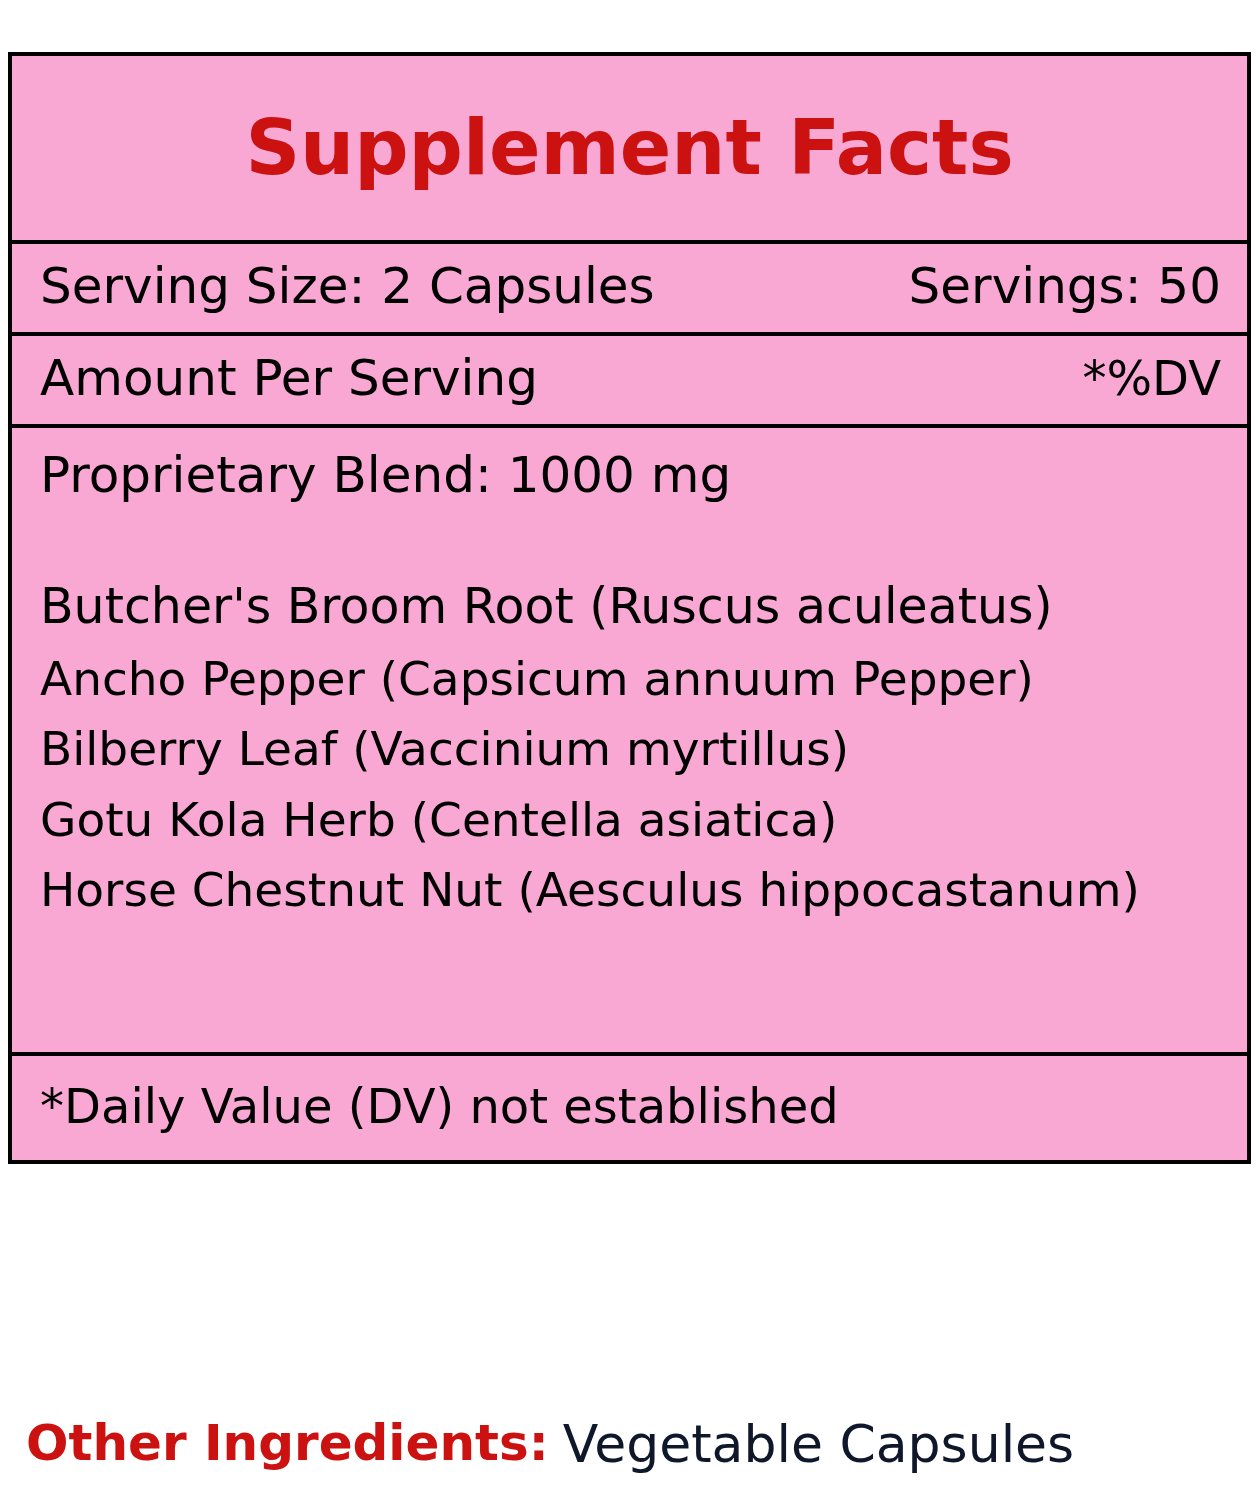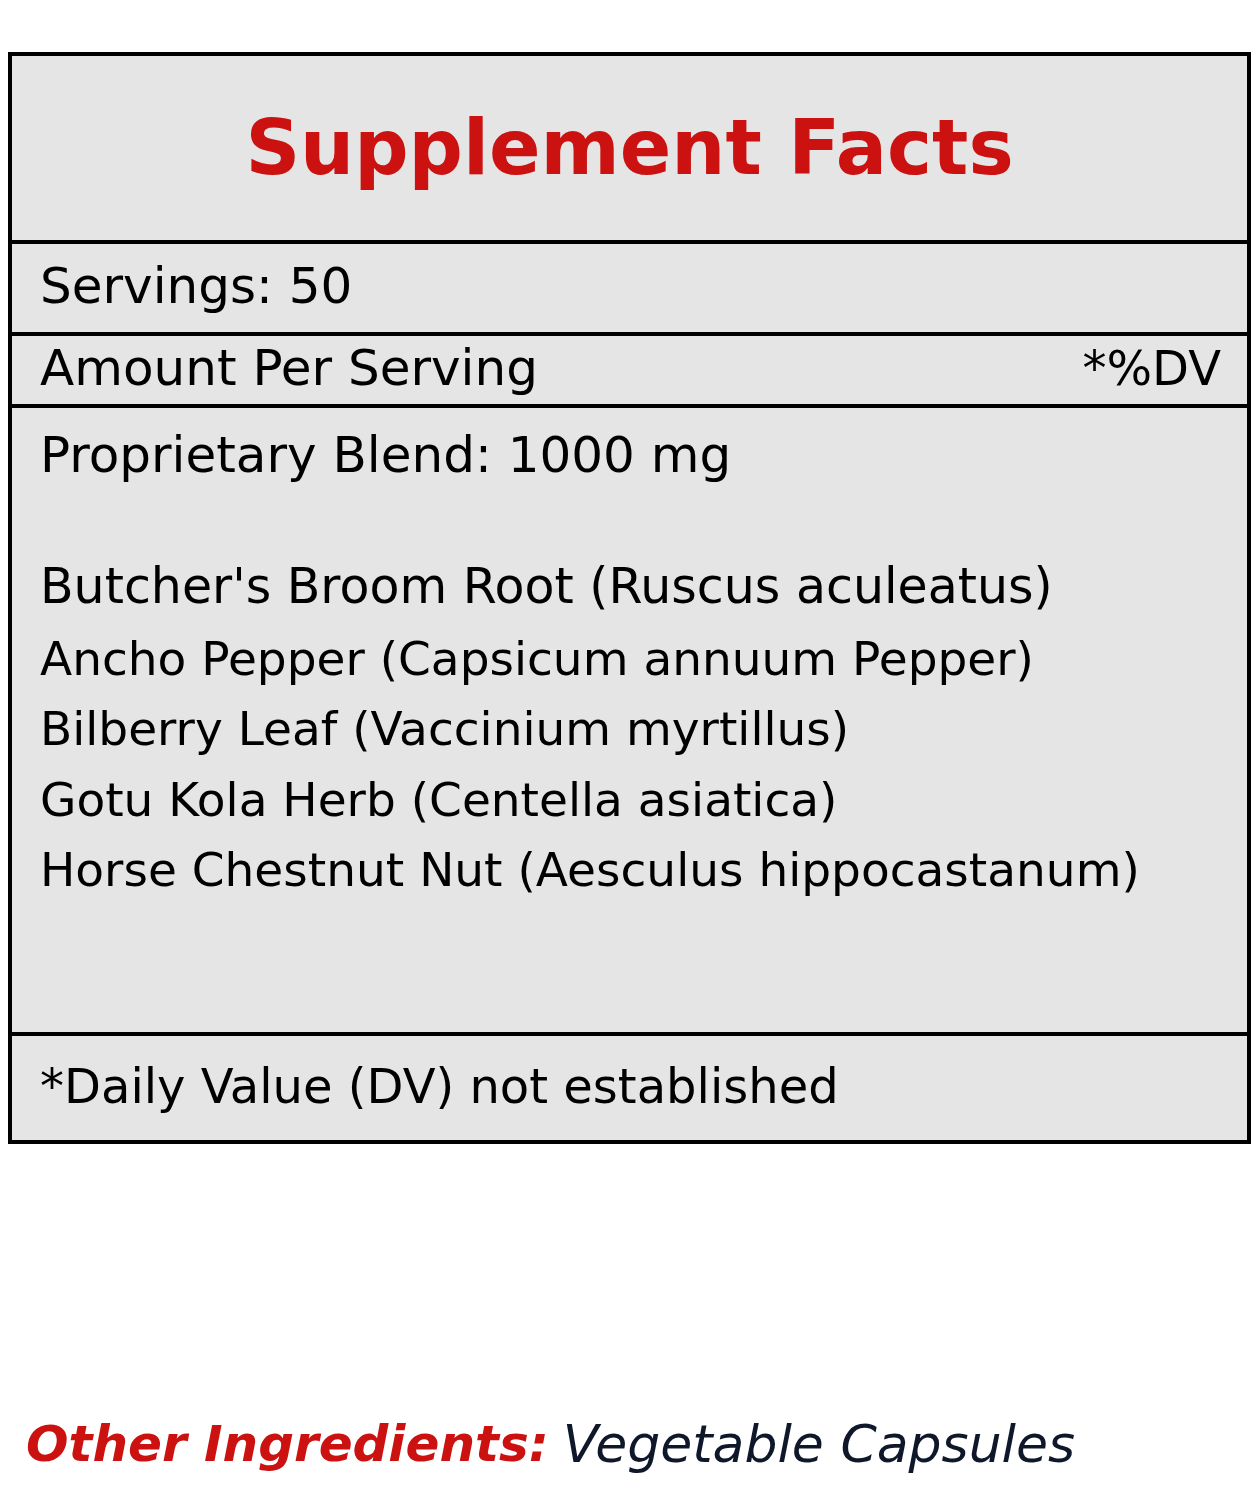--- a/index.html
+++ b/index.html
@@ -22,21 +22,21 @@
     box-sizing: border-box;
   }
 
   .panel {
     position: absolute;
     left: 8px;
     top: 52px;
     width: 1243px;
     box-sizing: border-box;
     border: 4px solid #000000;
-    background: #e5e5e5;
+    background: #f9a8d4;
   }
 
   .title-row {
     box-sizing: border-box;
     height: 188px;
     display: flex;
     align-items: center;
     justify-content: center;
     border-bottom: 4px solid #000000;
   }
@@ -71,21 +71,21 @@
     white-space: nowrap;
   }
 
   .amount-row {
     box-sizing: border-box;
     display: flex;
     align-items: center;
     justify-content: space-between;
     padding: 6px 26px 10px 28px;
     border-bottom: 4px solid #000000;
-    height: 72px;
+    height: 92px;
   }
 
   .amount-label {
     font-size: 50px;
     line-height: 1;
     white-space: nowrap;
   }
 
   .dv-label {
     font-size: 48px;
@@ -137,23 +137,22 @@
     line-height: 1;
     white-space: nowrap;
   }
 
   .other-row {
     position: absolute;
     left: 26px;
     top: 1418px;
     width: 1220px;
     display: flex;
-    align-items: center;
-    white-space: nowrap;
-    font-style: italic;
+    align-items: flex-start;
+    white-space: nowrap;
   }
 
   .other-label {
     color: #cc1111;
     font-size: 50px;
     font-weight: bold;
     line-height: 1;
     margin-right: 14px;
   }
 
@@ -168,20 +167,21 @@
 
 <div class="label-wrap">
 
   <div class="panel">
 
     <div class="title-row">
       <div class="title">Supplement Facts</div>
     </div>
 
     <div class="serving-row">
+      <div class="serving-size">Serving Size: 2 Capsules</div>
       <div class="servings-count">Servings: 50</div>
     </div>
 
     <div class="amount-row">
       <div class="amount-label">Amount Per Serving</div>
       <div class="dv-label">*%DV</div>
     </div>
 
     <div class="blend-body">
       <div class="blend-title">Proprietary Blend: 1000 mg</div>

